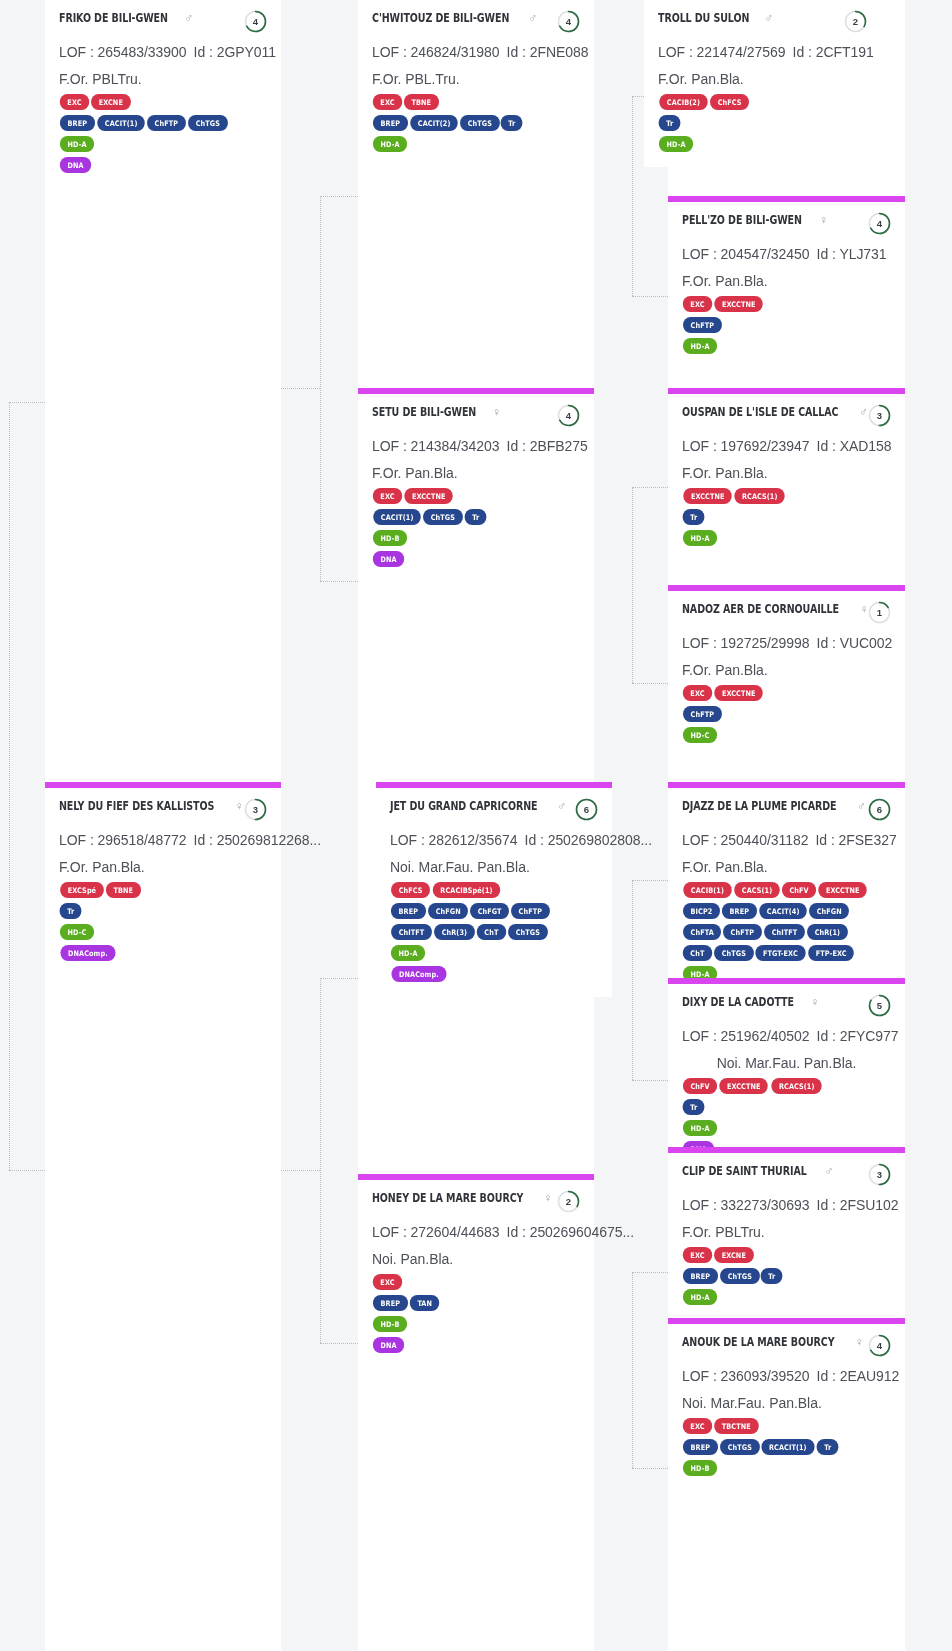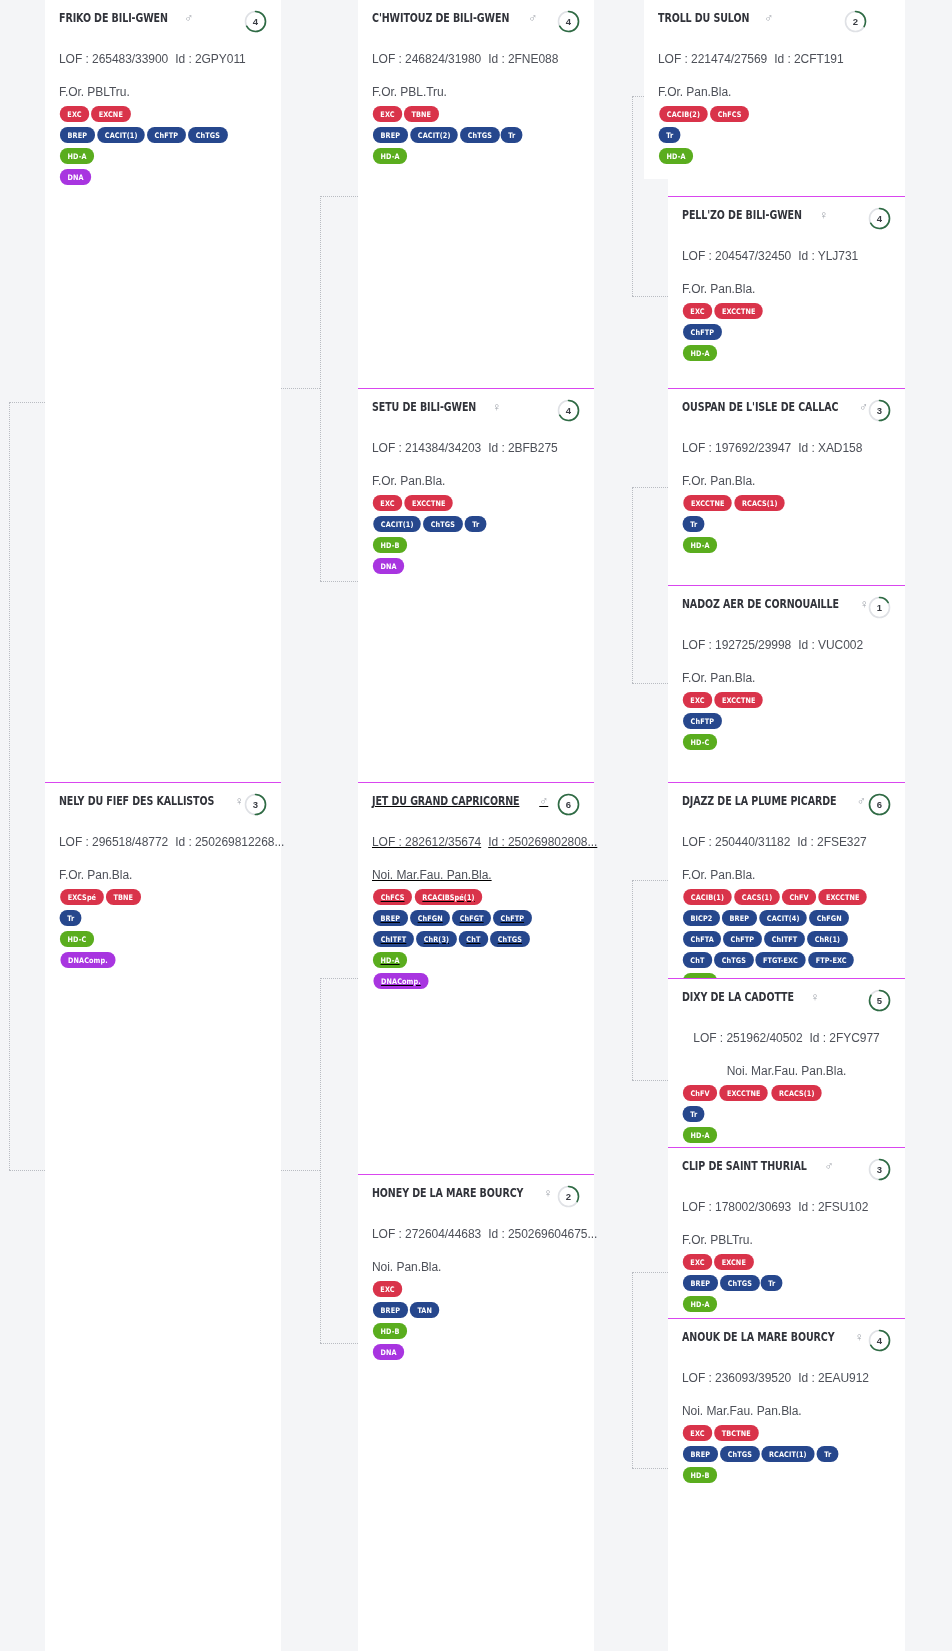--- a/index.html
+++ b/index.html
@@ -22,21 +22,21 @@
 
   
   .conn { position: absolute; }
   .conn.v { border-left: 1px dotted #b9bcc2; }
   .conn.h { border-top: 1px dotted #b9bcc2; }
 
   
   .card {
     position: absolute;
     background: #ffffff;
-    border-top: 1px solid #d946ef;
+    border-top: 6px solid #d946ef;
     padding: 11px 14px 10px 14px;
   }
   .card.no-rule { border-top: none; }
 
   .card-head {
     display: flex;
     align-items: flex-start;
     justify-content: space-between;
     gap: 6px;
   }
@@ -61,23 +61,23 @@
     margin-top: -1px;
   }
   .score svg { position: absolute; inset: 0; }
   .score span {
     position: absolute; inset: 0;
     display: flex; align-items: center; justify-content: center;
     font-size: 9.5px; font-weight: 700; color: #3a3d44;
   }
 
   .meta {
-    font-size: 12px;
+    font-size: 14px;
     color: #4d5058;
-    margin-top: 19px;
+    margin-top: 11px;
     white-space: nowrap;
     letter-spacing: -0.05px;
   }
   .meta .gap { display: inline-block; width: 7px; }
 
   
   .badge-rows { margin-top: 7px; }
   .badge-row { display: flex; flex-wrap: nowrap; gap: 0; margin-bottom: 5px; }
   .badge {
     display: inline-flex; align-items: center; justify-content: center;
@@ -379,21 +379,21 @@
             <span class="badge b-blue">Tr</span>
           </div>
           <div class="badge-row">
             <span class="badge b-green">HD-C</span>
           </div>
           <div class="badge-row">
             <span class="badge b-purple">DNAComp.</span>
           </div>
         </div>
       </div>
-      <div class="card" style="left: 358px; top: 782px; width: 236px; text-decoration: underline;">
+      <div class="card" style="left: 376px; top: 782px; width: 236px;">
         <div class="card-head">
           <div class="name-wrap">
             <div class="dog-name">JET DU GRAND CAPRICORNE</div>
             <span class="sex-icon">♂</span>
           </div>
           <div class="score">
             <svg viewBox="0 0 23 23">
               <circle cx="11.5" cy="11.5" r="10" fill="none" stroke="#dfe1e5" stroke-width="1.6"></circle>
               <circle cx="11.5" cy="11.5" r="10" fill="none" stroke="#2e6b43" stroke-width="1.6" stroke-linecap="round" stroke-dasharray="62.83 62.83" transform="rotate(-90 11.5 11.5)"></circle>
             </svg>
@@ -548,21 +548,21 @@
             <span class="sex-icon">♂</span>
           </div>
           <div class="score">
             <svg viewBox="0 0 23 23">
               <circle cx="11.5" cy="11.5" r="10" fill="none" stroke="#dfe1e5" stroke-width="1.6"></circle>
               <circle cx="11.5" cy="11.5" r="10" fill="none" stroke="#2e6b43" stroke-width="1.6" stroke-linecap="round" stroke-dasharray="31.42 62.83" transform="rotate(-90 11.5 11.5)"></circle>
             </svg>
             <span>3</span>
           </div>
         </div>
-        <div class="meta"><span>LOF : 178002/30693</span><span class="gap"></span><span>Id : 2FSU102</span></div>
+        <div class="meta"><span>LOF : 332273/30693</span><span class="gap"></span><span>Id : 2FSU102</span></div>
         <div class="meta">F.Or. PBLTru.</div>
         <div class="badge-rows">
           <div class="badge-row">
             <span class="badge b-red">EXC</span>
             <span class="badge b-red">EXCNE</span>
           </div>
           <div class="badge-row">
             <span class="badge b-blue">BREP</span>
             <span class="badge b-blue">ChTGS</span>
             <span class="badge b-blue">Tr</span>

